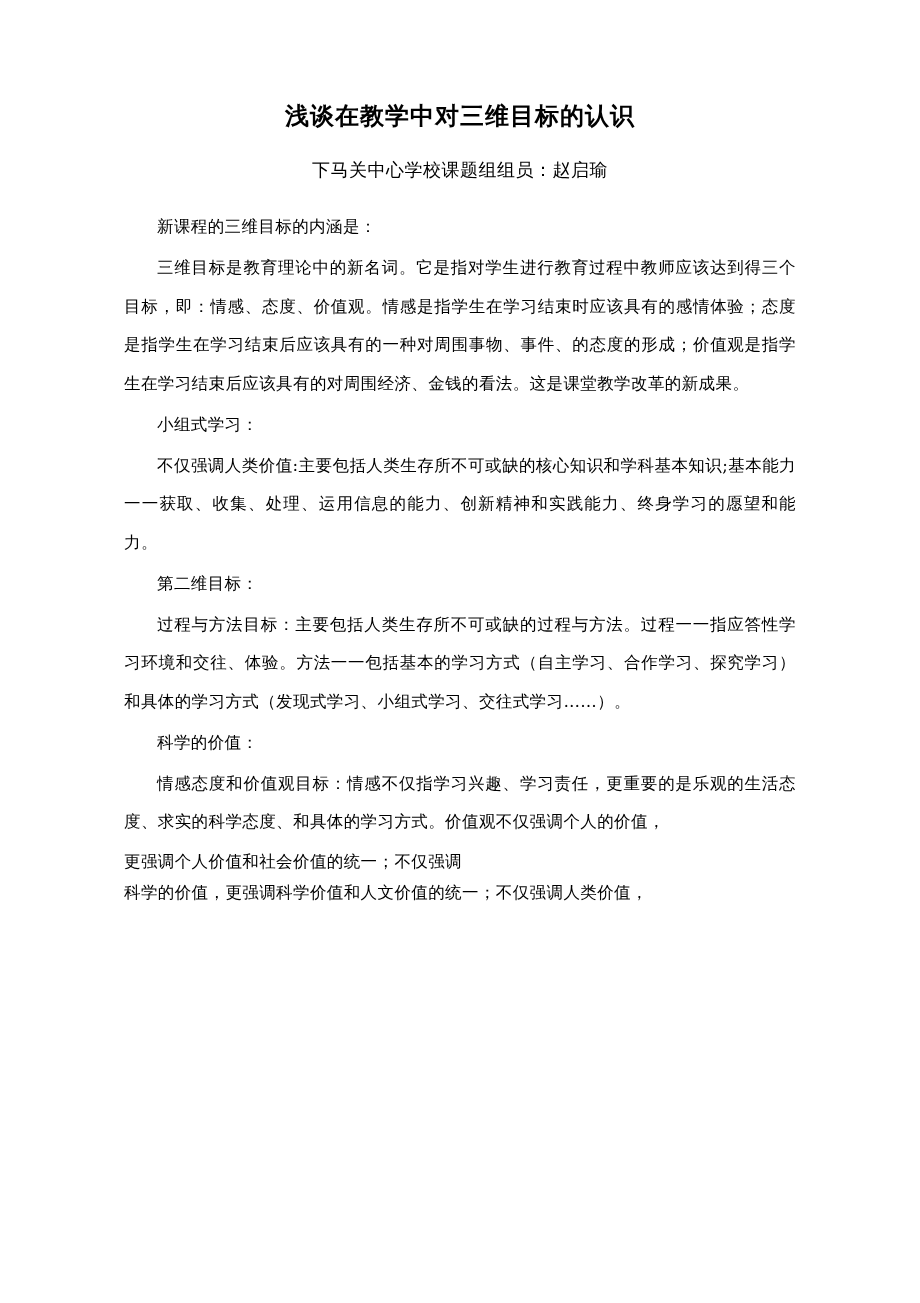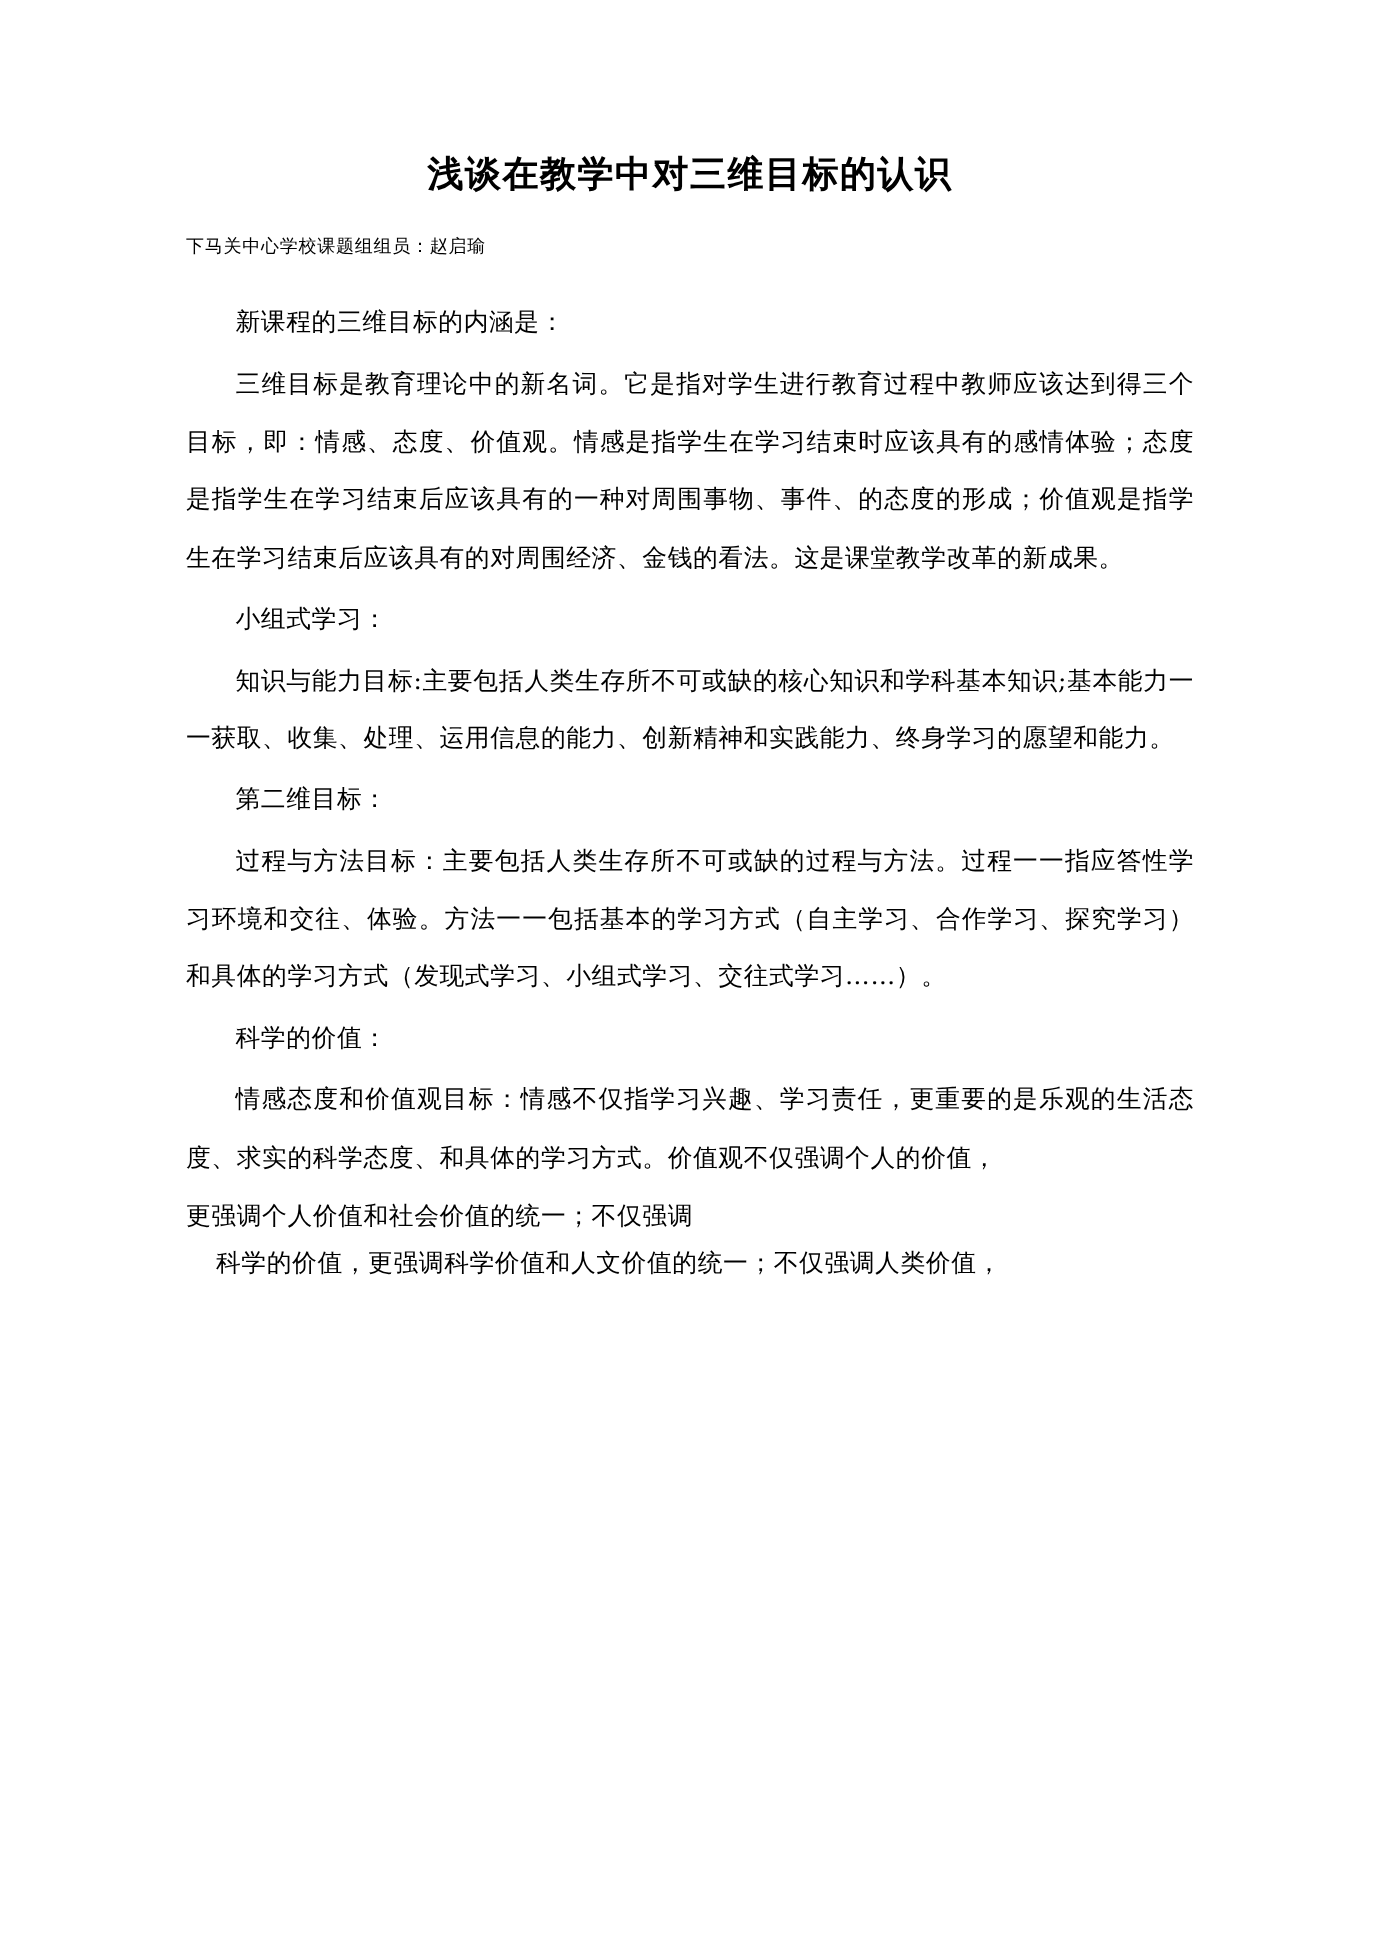--- a/index.html
+++ b/index.html
@@ -31,22 +31,22 @@
     font-family: "DejaVu Sans", "Liberation Sans", sans-serif;
     font-size: 24px;
     font-weight: bold;
     text-align: center;
     letter-spacing: 1px;
     margin: 0 0 18px 0;
     line-height: 1.5;
   }
   .byline {
     font-family: Liberation Serif, serif;
-    font-size: 12px;
-    text-align: left;
+    font-size: 18px;
+    text-align: center;
     margin: 0 0 20px 0;
     line-height: 2.0;
     letter-spacing: 0.5px;
   }
   p.para {
     font-family: "DejaVu Serif", "Liberation Serif", serif;
     font-size: 16.5px;
     line-height: 2.35;
     margin: 0 0 2px 0;
     text-align: justify;
@@ -56,40 +56,39 @@
   p.indent {
     text-indent: 2em;
   }
   p.tail {
     line-height: 1.75;
     margin-top: 6px;
   }
   p.tail2 {
     line-height: 1.75;
     margin-top: 2px;
-    margin-left: 20px;
   }
 </style>
 </head>
 <body>
 
 <div class="page">
   <div class="doc-body">
 
     <h1 class="doc-title">浅谈在教学中对三维目标的认识</h1>
 
     <div class="byline">下马关中心学校课题组组员：赵启瑜</div>
 
     <p class="para indent">新课程的三维目标的内涵是：</p>
 
     <p class="para indent">三维目标是教育理论中的新名词。它是指对学生进行教育过程中教师应该达到得三个目标，即：情感、态度、价值观。情感是指学生在学习结束时应该具有的感情体验；态度是指学生在学习结束后应该具有的一种对周围事物、事件、的态度的形成；价值观是指学生在学习结束后应该具有的对周围经济、金钱的看法。这是课堂教学改革的新成果。</p>
 
     <p class="para indent">小组式学习：</p>
 
-    <p class="para indent">知识与能力目标:主要包括人类生存所不可或缺的核心知识和学科基本知识;基本能力一一获取、收集、处理、运用信息的能力、创新精神和实践能力、终身学习的愿望和能力。</p>
+    <p class="para indent">不仅强调人类价值:主要包括人类生存所不可或缺的核心知识和学科基本知识;基本能力一一获取、收集、处理、运用信息的能力、创新精神和实践能力、终身学习的愿望和能力。</p>
 
     <p class="para indent">第二维目标：</p>
 
     <p class="para indent">过程与方法目标：主要包括人类生存所不可或缺的过程与方法。过程一一指应答性学习环境和交往、体验。方法一一包括基本的学习方式（自主学习、合作学习、探究学习）和具体的学习方式（发现式学习、小组式学习、交往式学习……）。</p>
 
     <p class="para indent">科学的价值：</p>
 
     <p class="para indent">情感态度和价值观目标：情感不仅指学习兴趣、学习责任，更重要的是乐观的生活态度、求实的科学态度、和具体的学习方式。价值观不仅强调个人的价值，</p>
 
     <p class="para tail">更强调个人价值和社会价值的统一；不仅强调</p>

